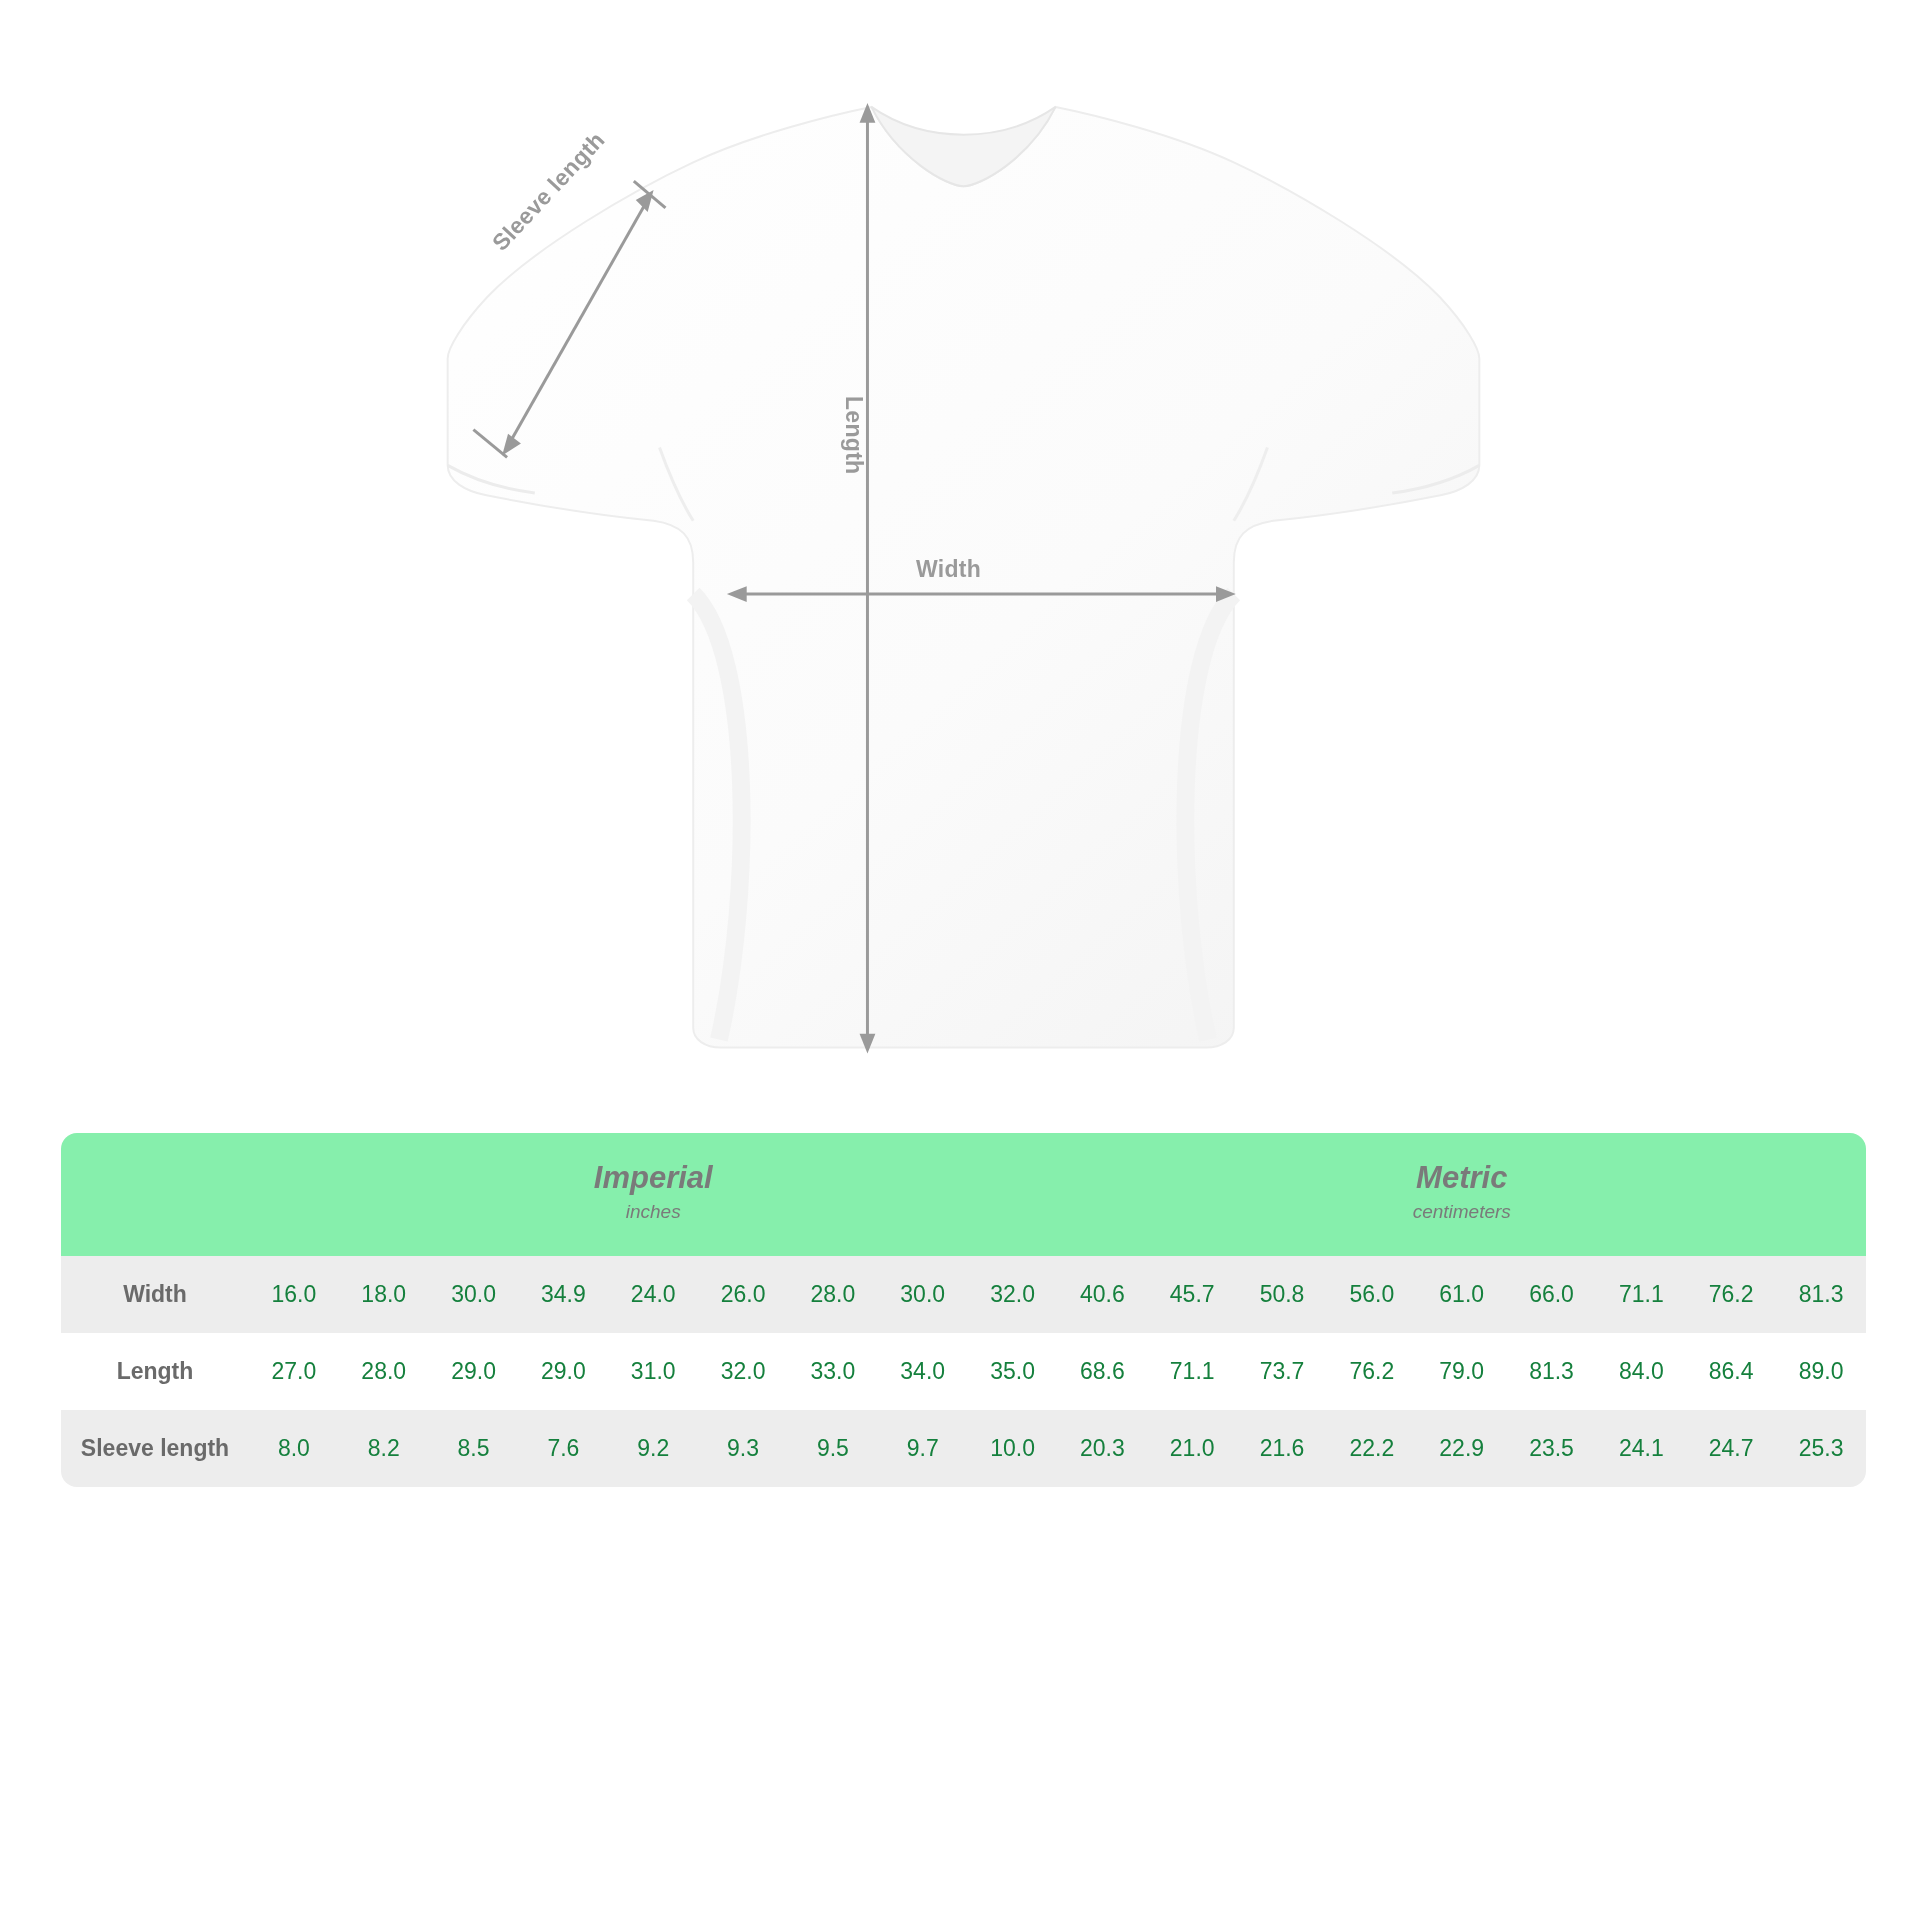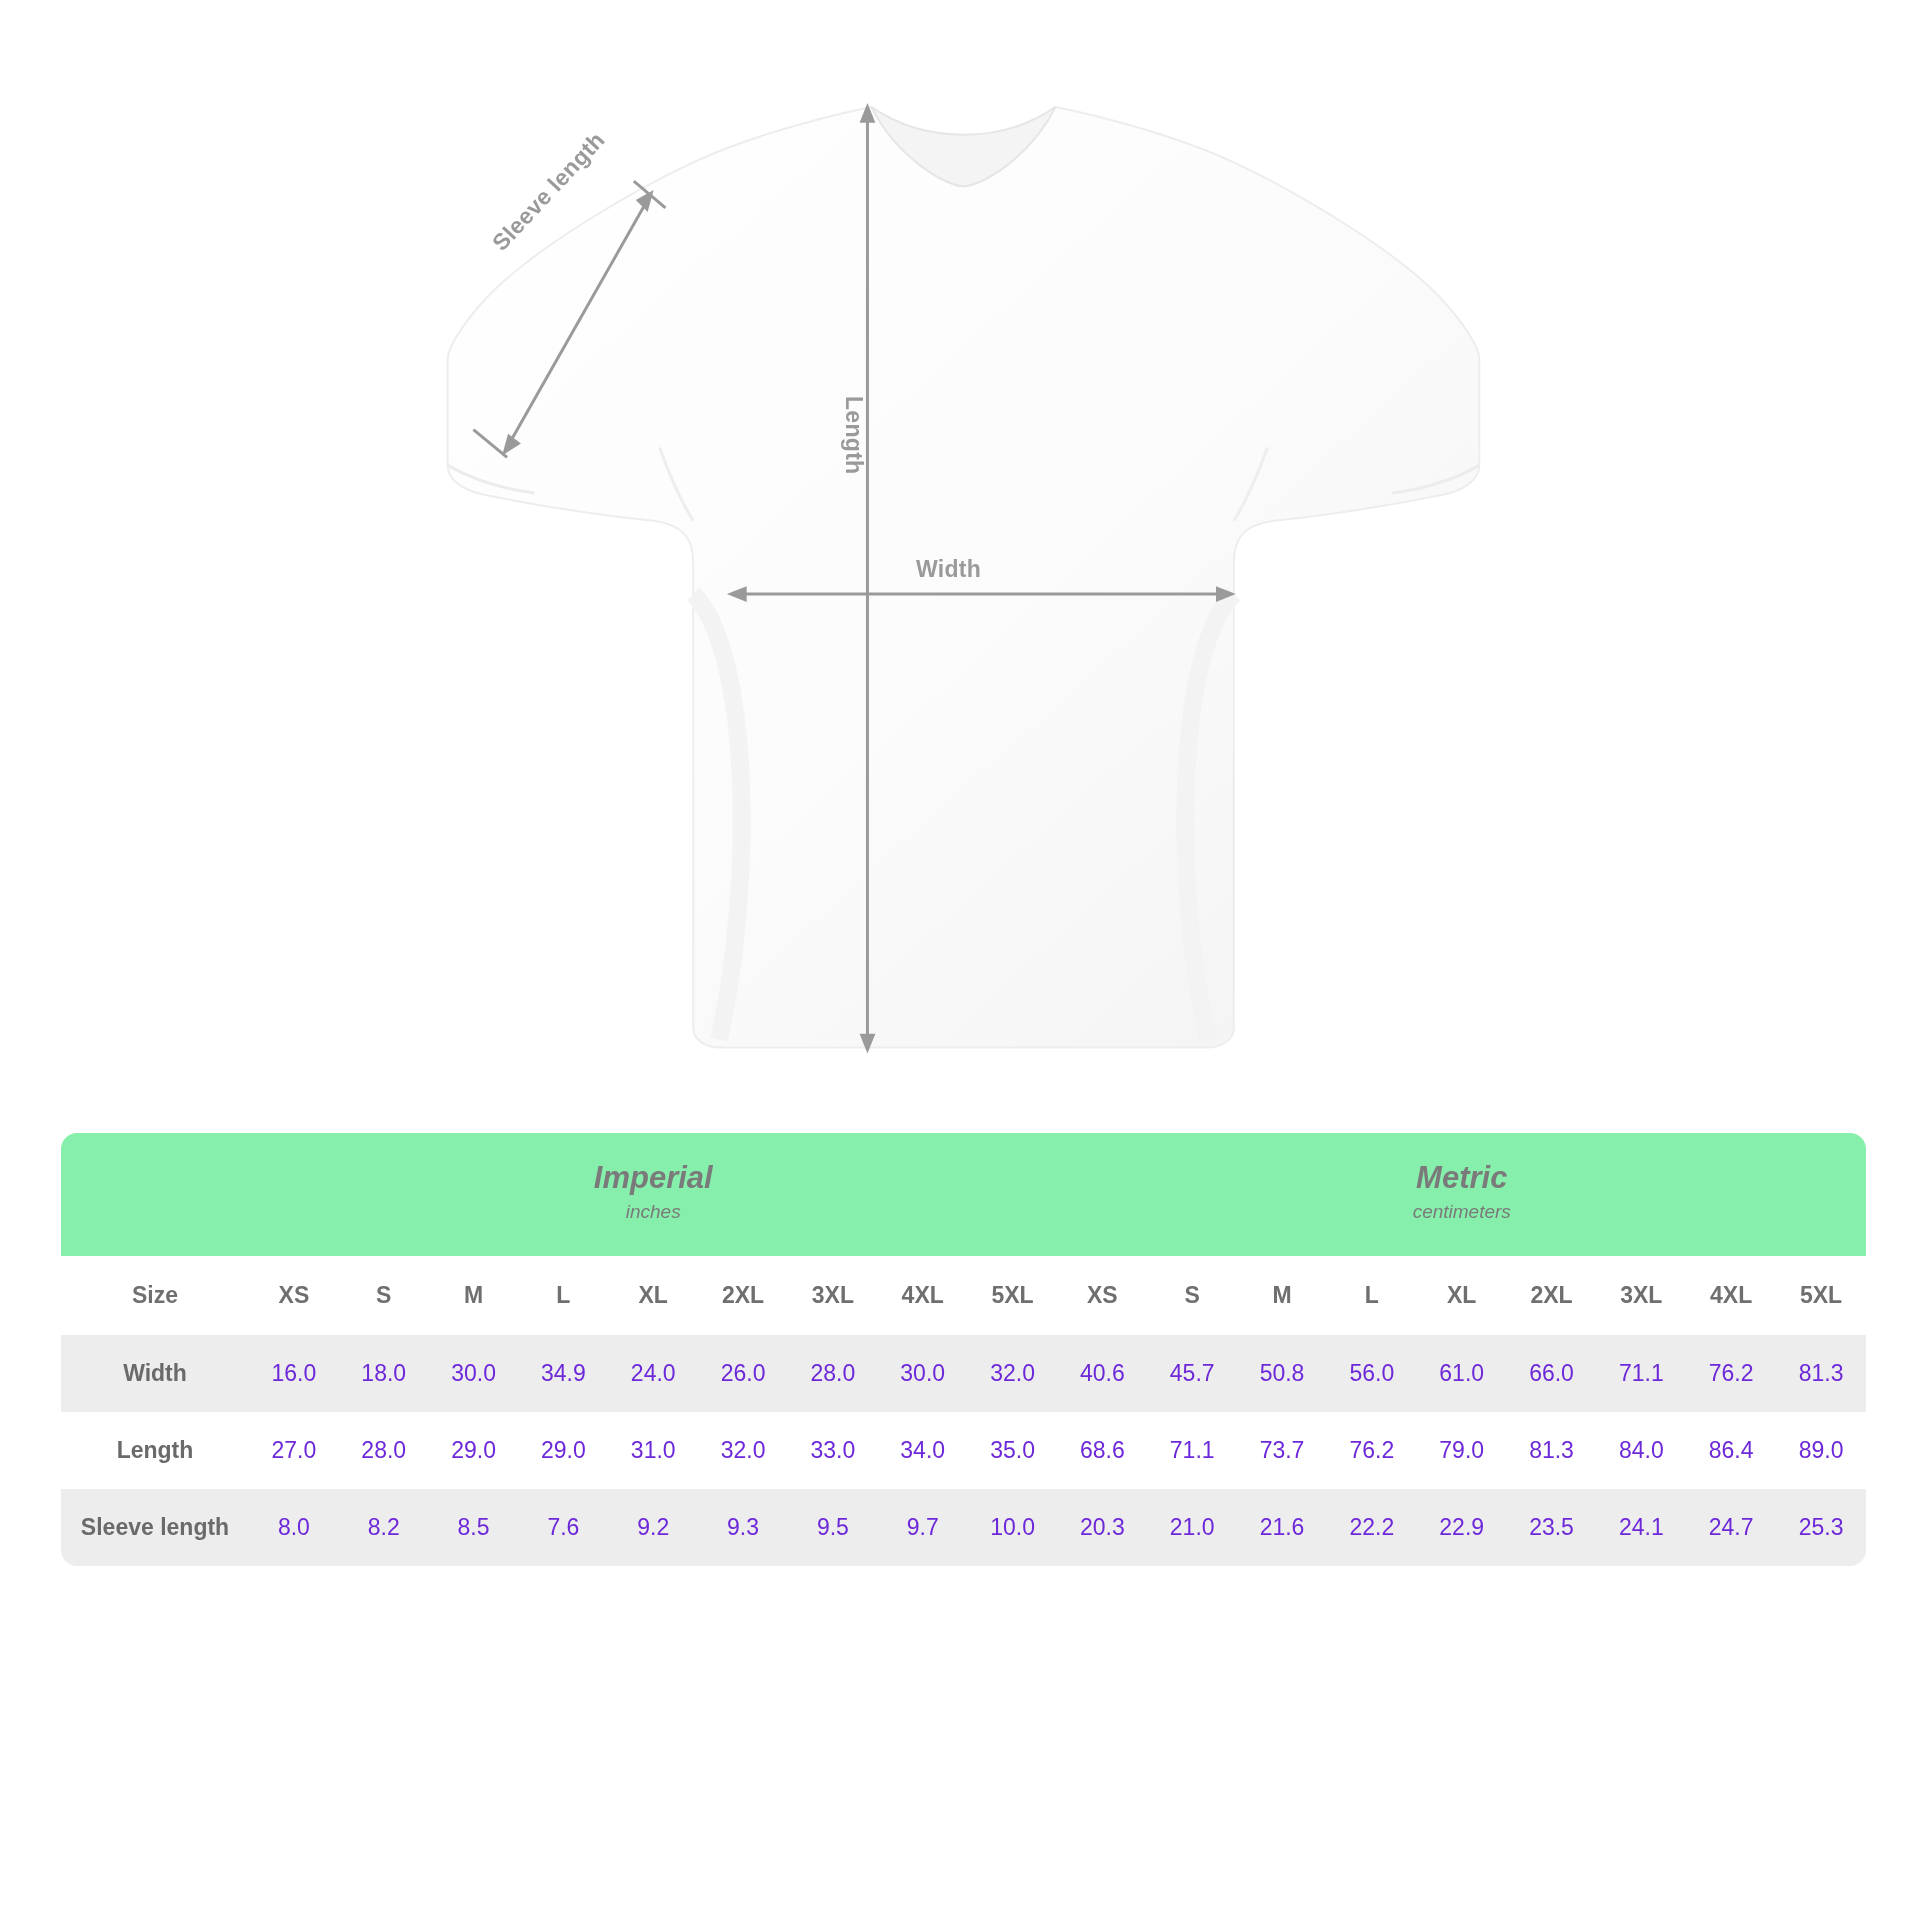--- a/index.html
+++ b/index.html
@@ -118,21 +118,21 @@
     font-weight: bold;
     color: #6f6f6f;
   }
   .head-row td.label-col {
     font-size: 23px;
   }
 
   .data-row td {
     padding: 25px 0;
     font-size: 23px;
-    color: #6d28d9;
+    color: #15803d;
   }
   .data-row.shaded td {
     background: #ededed;
   }
   .data-row.plain td {
     background: #ffffff;
   }
   .data-row td.label-col {
     font-weight: bold;
     color: #6a6a6a;
@@ -224,41 +224,20 @@
           <tr class="unit-row">
             <td class="label-col"></td>
             <td colspan="9">
               <div class="unit-name">Imperial</div>
               <div class="unit-sub">inches</div>
             </td>
             <td colspan="9">
               <div class="unit-name">Metric</div>
               <div class="unit-sub">centimeters</div>
             </td>
-          </tr>
-          <tr class="head-row">
-            <td class="label-col">Size</td>
-            <td>XS</td>
-            <td>S</td>
-            <td>M</td>
-            <td>L</td>
-            <td>XL</td>
-            <td>2XL</td>
-            <td>3XL</td>
-            <td>4XL</td>
-            <td>5XL</td>
-            <td>XS</td>
-            <td>S</td>
-            <td>M</td>
-            <td>L</td>
-            <td>XL</td>
-            <td>2XL</td>
-            <td>3XL</td>
-            <td>4XL</td>
-            <td>5XL</td>
           </tr>
           <tr class="data-row shaded">
             <td class="label-col">Width</td>
             <td>16.0</td>
             <td>18.0</td>
             <td>30.0</td>
             <td>34.9</td>
             <td>24.0</td>
             <td>26.0</td>
             <td>28.0</td>

